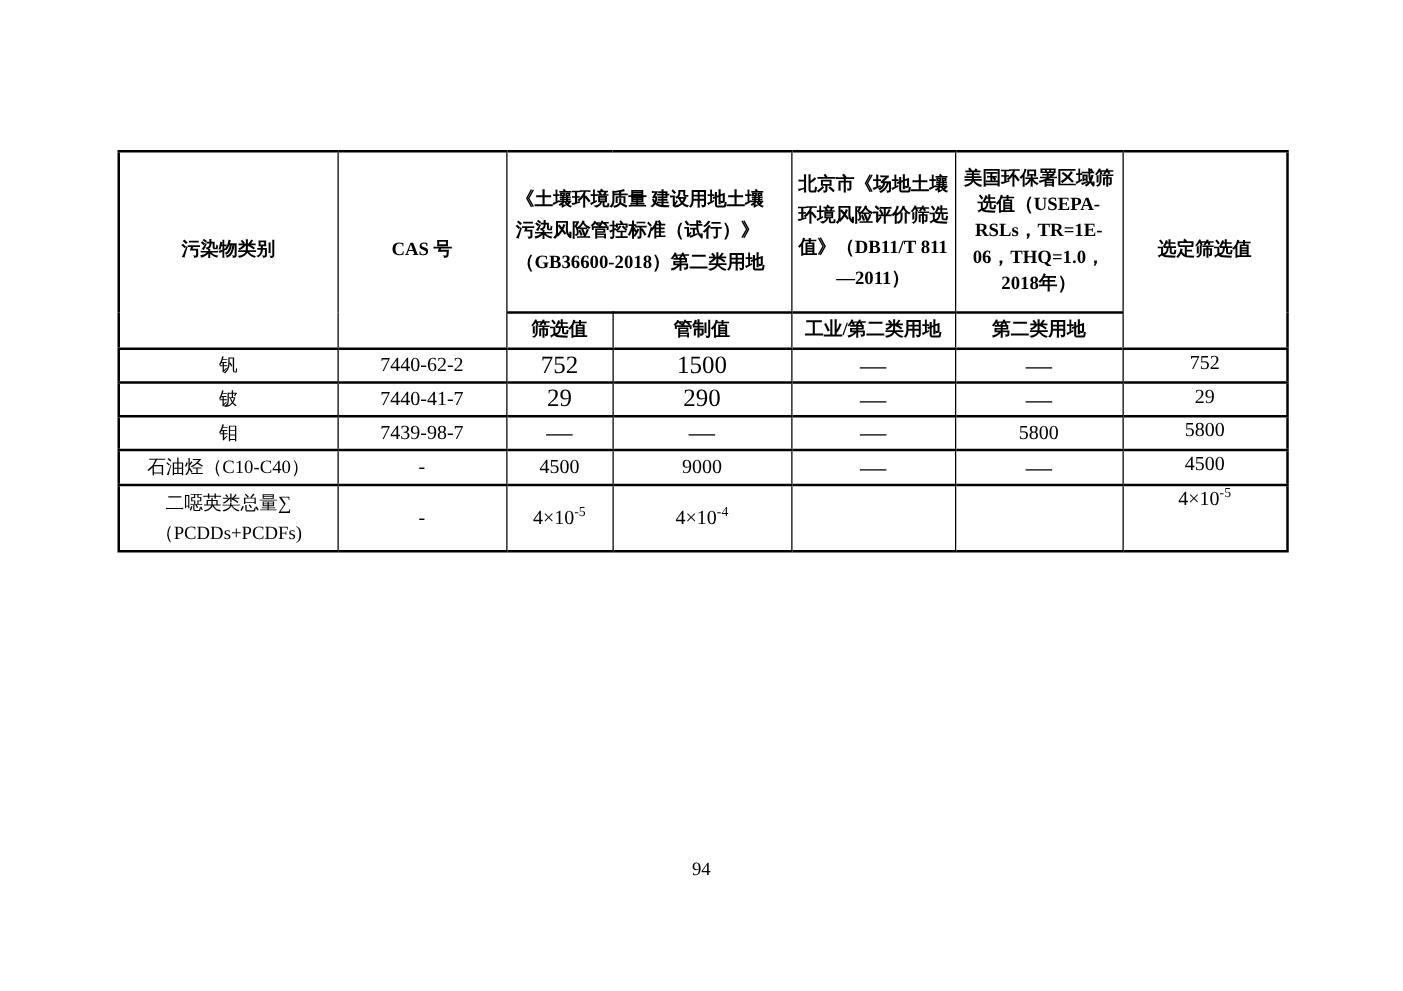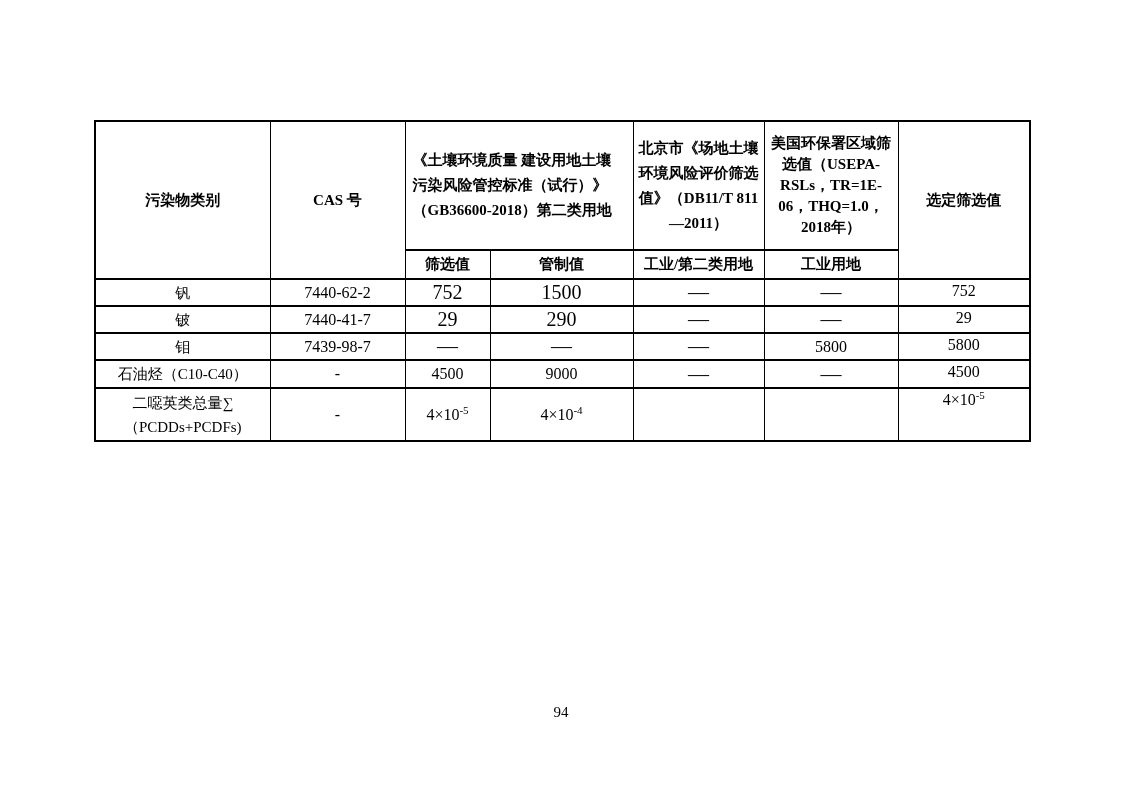--- a/index.html
+++ b/index.html
@@ -75,21 +75,21 @@
     font-size: 16px;
   }
   sup {
     font-size: 11px;
     vertical-align: super;
     line-height: 0;
   }
   .pageno {
     position: absolute;
     left: 0;
-    top: 704px;
+    top: 688px;
     width: 100%;
     text-align: center;
     font-size: 15px;
   }
 </style>
 </head>
 <body>
 
 <div class="page">
 
@@ -109,21 +109,21 @@
         <th rowspan="2">CAS 号</th>
         <th colspan="2" class="gb">《土壤环境质量 建设用地土壤污染风险管控标准（试行）》（GB36600-2018）第二类用地</th>
         <th class="bj">北京市《场地土壤环境风险评价筛选值》（DB11/T 811—2011）</th>
         <th class="us">美国环保署区域筛选值（USEPA-RSLs，TR=1E-06，THQ=1.0，2018年）</th>
         <th rowspan="2">选定筛选值</th>
       </tr>
       <tr class="hrow2">
         <th>筛选值</th>
         <th>管制值</th>
         <th>工业/第二类用地</th>
-        <th>工业用地</th>
+        <th>第二类用地</th>
       </tr>
     </thead>
     <tbody>
       <tr class="r1">
         <td class="name">钒</td>
         <td class="cas">7440-62-2</td>
         <td class="val num-lg"><span>752</span><sup></sup></td>
         <td class="val num-lg"><span>1500</span><sup></sup></td>
         <td class="val dash">—</td>
         <td class="val dash">—</td>

